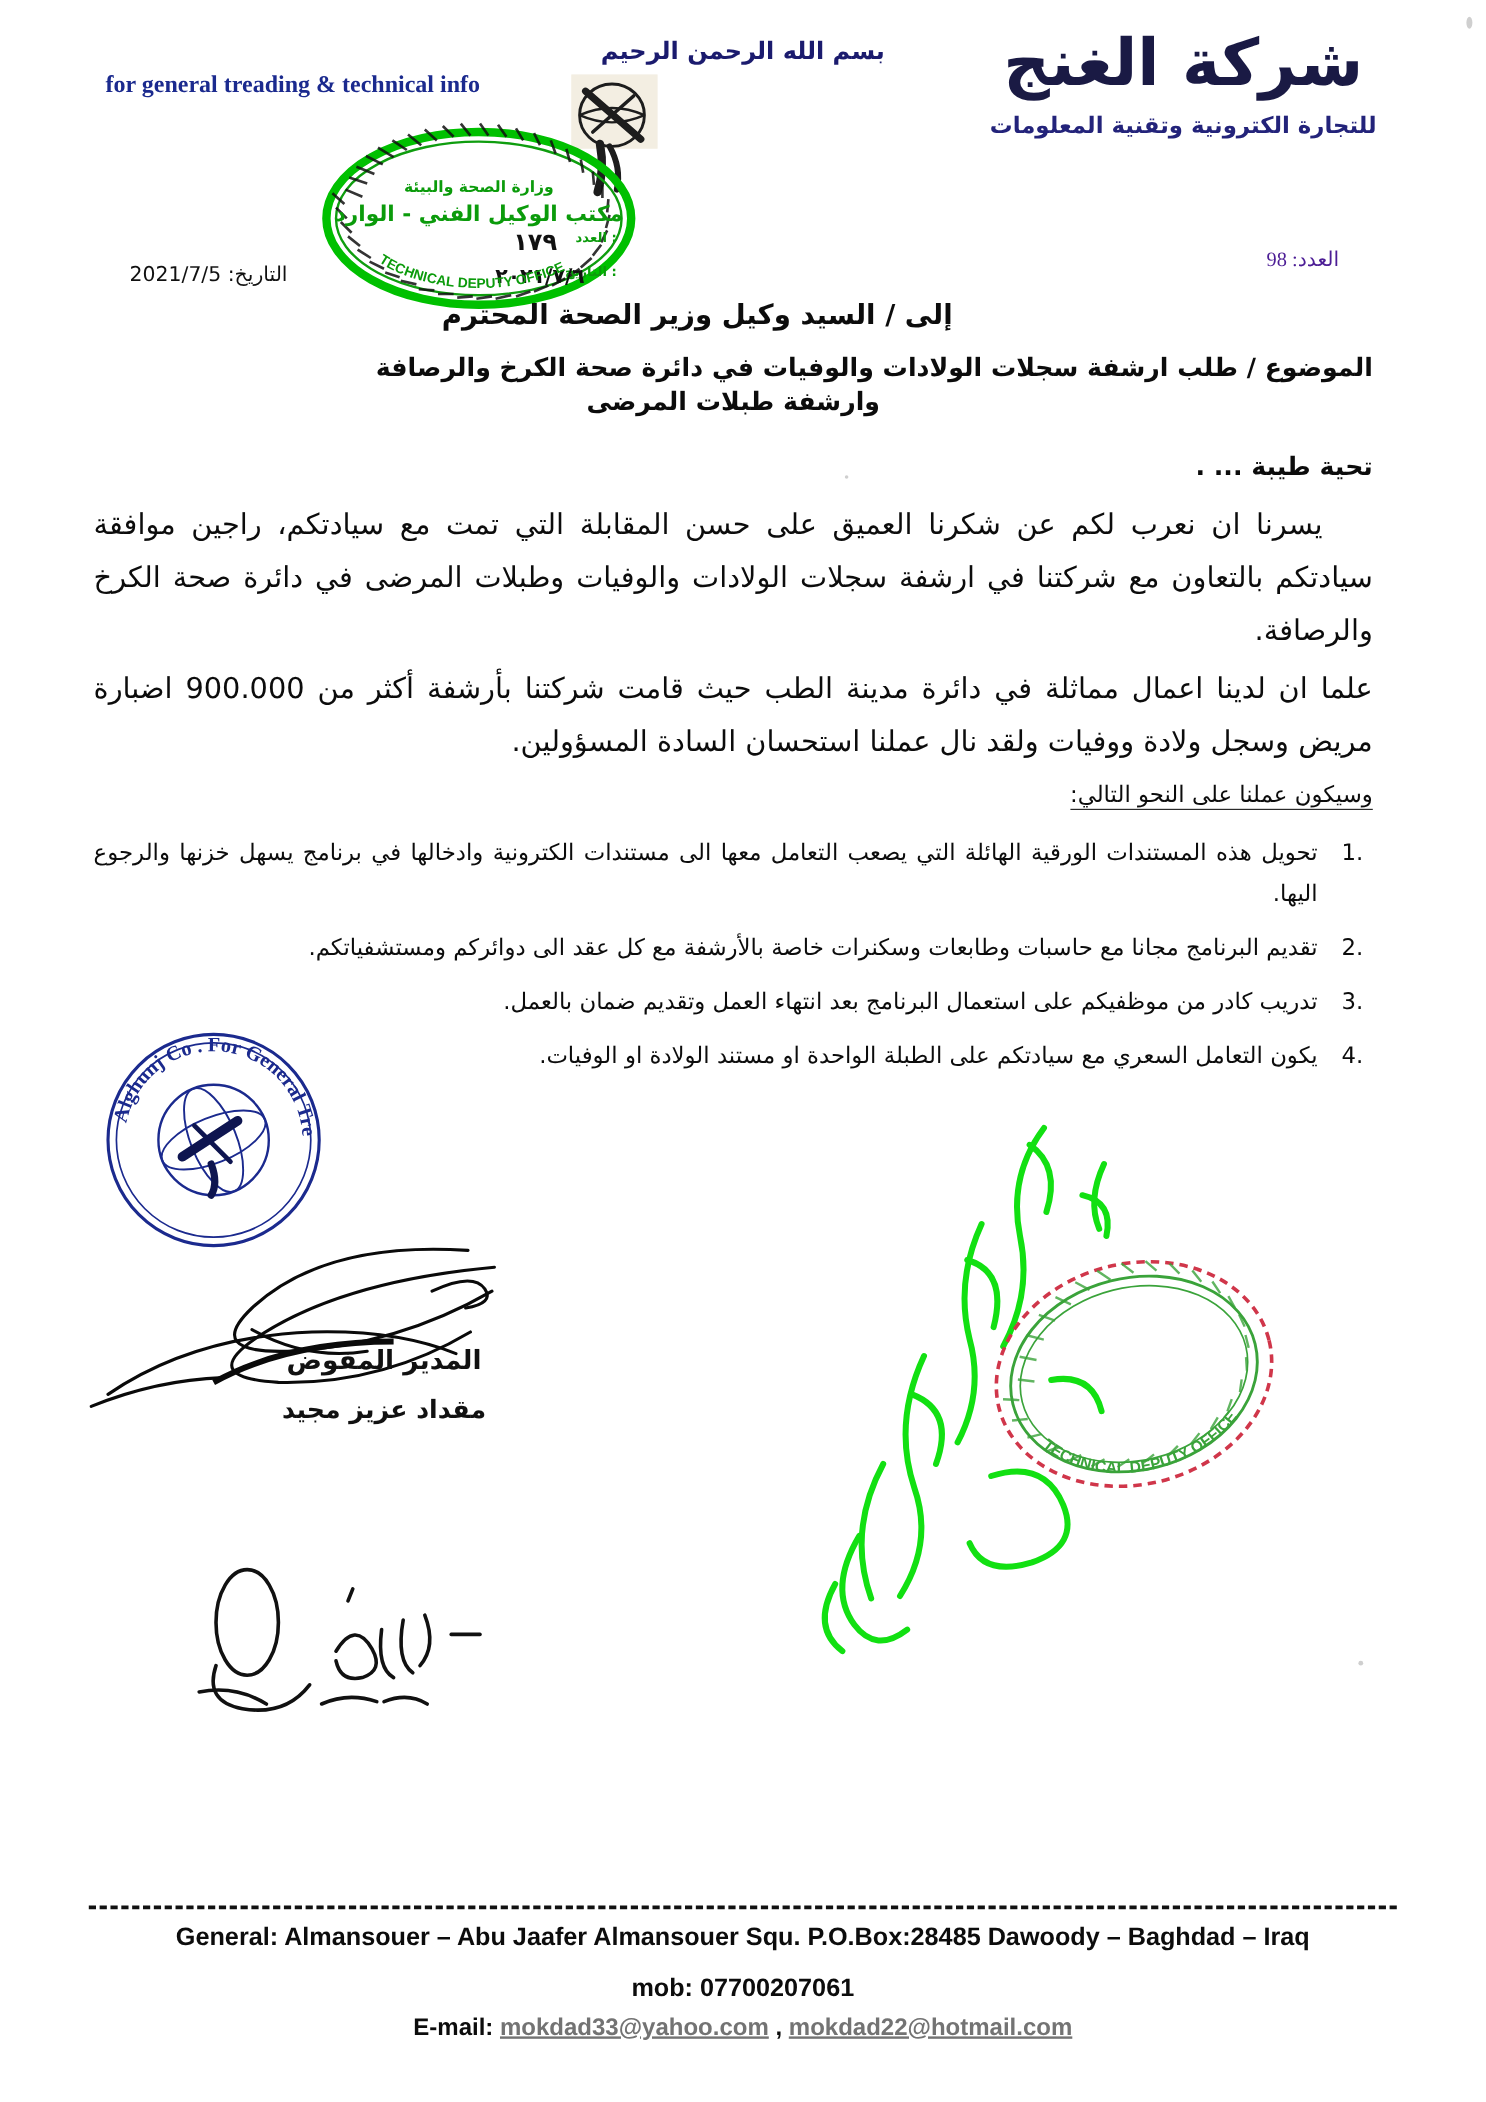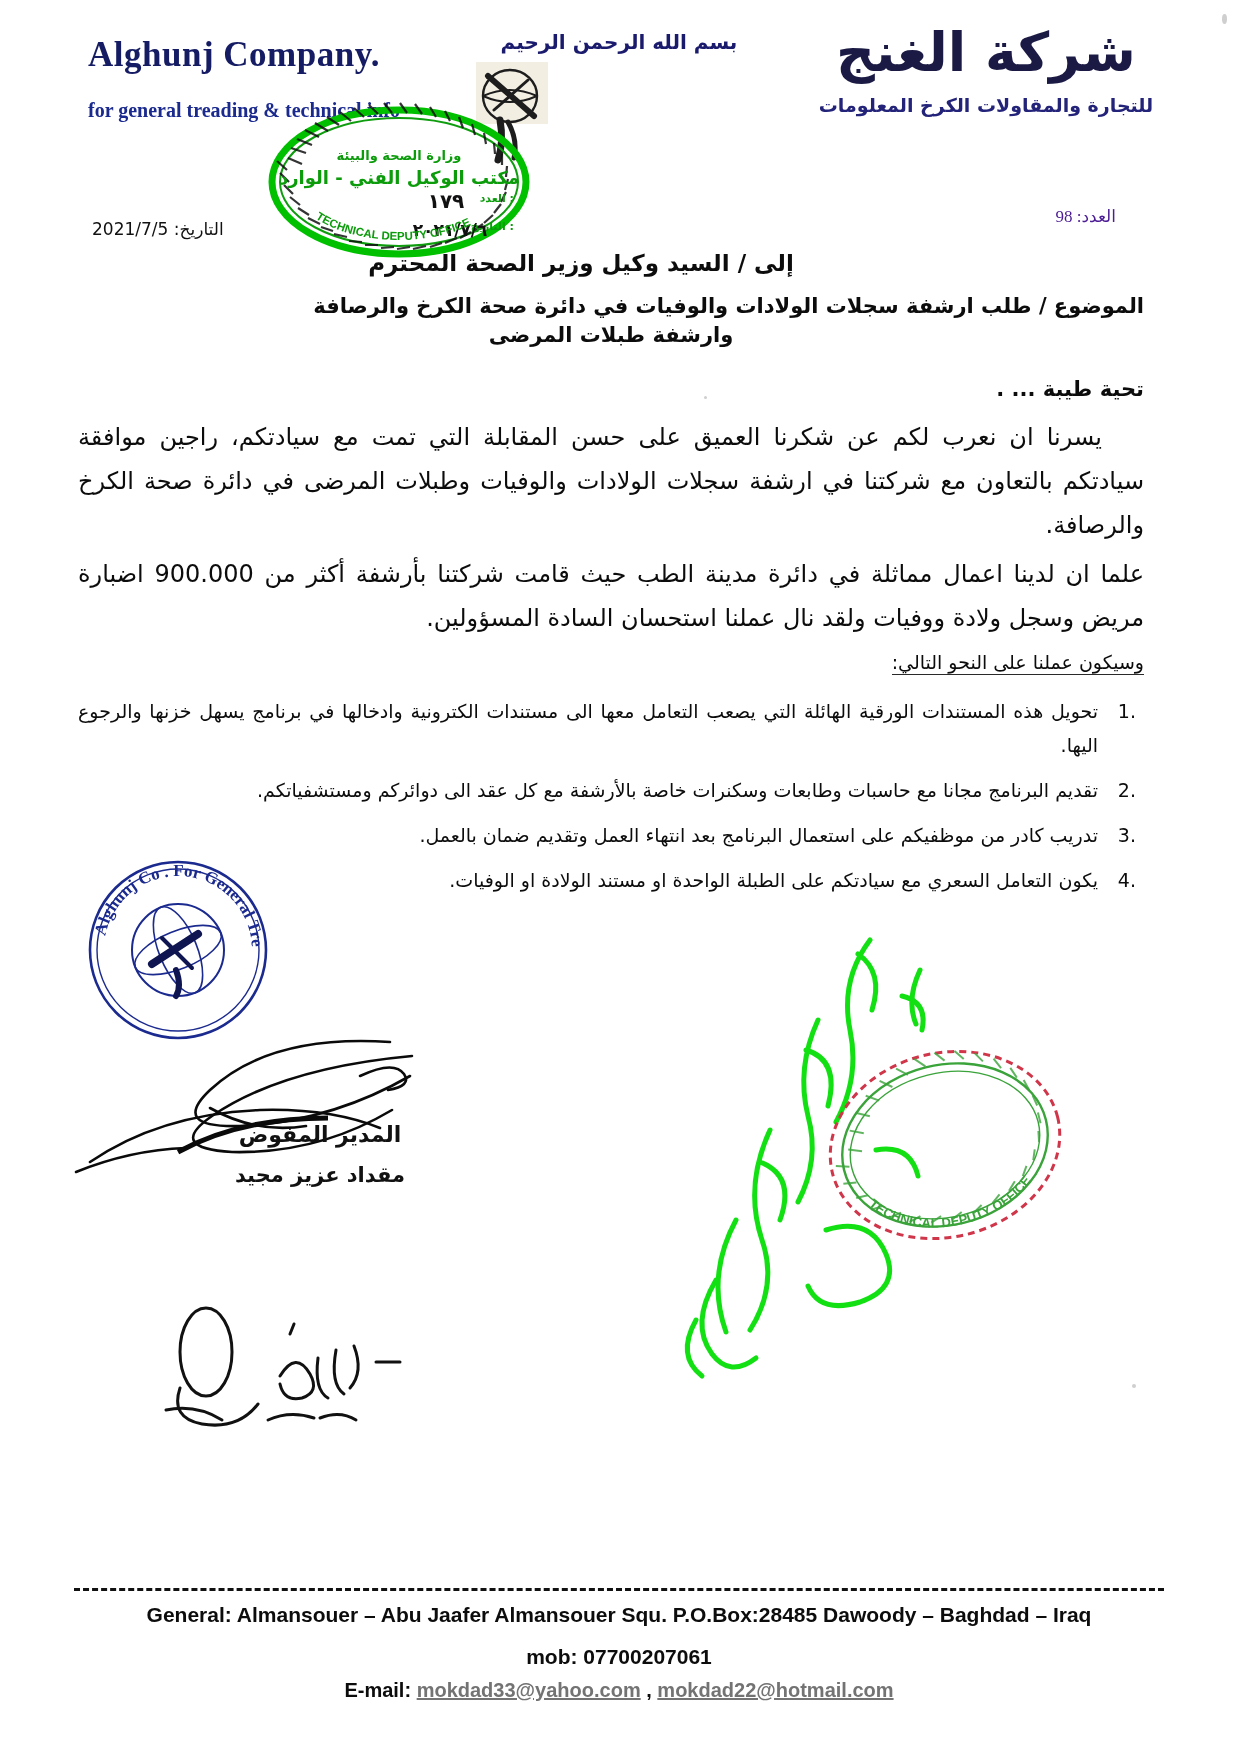--- a/index.html
+++ b/index.html
@@ -98,21 +98,21 @@
     left: 258px;
     top: 96px;
     width: 282px;
     height: 172px;
     pointer-events: none;
   }
 
   
   .meta-date {
     position: absolute;
-    left: 92px;
+    left: 108px;
     top: 219px;
     font-family: "DejaVu Sans", sans-serif;
     font-size: 17px;
     color: #111;
     direction: rtl;
     white-space: nowrap;
   }
   .meta-number {
     position: absolute;
     right: 122px;
@@ -316,40 +316,39 @@
     border-radius: 50%;
     pointer-events: none;
   }
 </style>
 </head>
 <body>
 
 <div class="page">
 
   <div class="hdr-left">
-    <div class="company-en">Alghunj Company.</div>
     <div class="tagline-en">for general treading &amp; technical info</div>
   </div>
 
   <div class="basmala">بسم الله الرحمن الرحيم</div>
 
   <svg class="logo-mark" viewBox="0 0 84 106">
     <rect x="6" y="2" width="72" height="62" fill="#e8dfc8" opacity="0.55"></rect>
     <ellipse cx="40" cy="36" rx="27" ry="26" fill="none" stroke="#111" stroke-width="2.4"></ellipse>
     <path d="M13 36 Q40 24 67 36" fill="none" stroke="#111" stroke-width="2"></path>
     <path d="M13 36 Q40 48 67 36" fill="none" stroke="#111" stroke-width="2"></path>
     <path d="M18 16 L64 56" stroke="#111" stroke-width="6" stroke-linecap="round"></path>
     <path d="M24 50 L58 20" stroke="#111" stroke-width="3" stroke-linecap="round"></path>
     <path d="M30 60 Q34 82 28 100" stroke="#111" stroke-width="7" fill="none" stroke-linecap="round"></path>
     <path d="M38 62 Q48 80 44 98" stroke="#111" stroke-width="5" fill="none" stroke-linecap="round"></path>
   </svg>
 
   <div class="hdr-right">
     <div class="company-ar">شركة الغنج</div>
-    <div class="tagline-ar">للتجارة والمقاولات الكرخ المعلومات</div>
+    <div class="tagline-ar">للتجارة الكترونية وتقنية المعلومات</div>
   </div>
 
   <svg class="stamp-green" viewBox="0 0 282 172">
     <defs>
       <path id="gOuter" d="M 14,86 a 127,72 0 1,1 254,0 a 127,72 0 1,1 -254,0"></path>
       <path id="gArcBottom" d="M 34,86 a 107,58 0 0,0 214,0"></path>
     </defs>
     <ellipse cx="141" cy="86" rx="127" ry="72" fill="none" stroke="#00c000" stroke-width="7"></ellipse>
     <ellipse cx="141" cy="86" rx="119" ry="64" fill="none" stroke="#0f9d0f" stroke-width="2"></ellipse>
     <g stroke="#111" stroke-width="2.2" fill="none" opacity="0.85">

